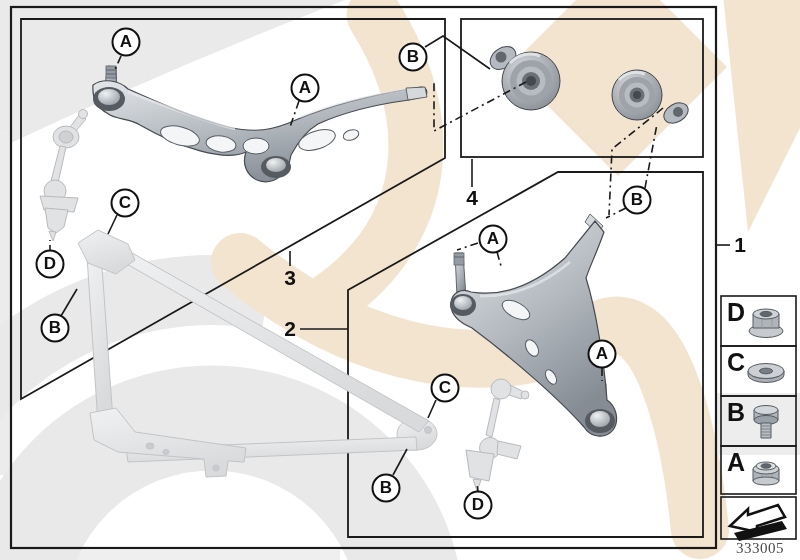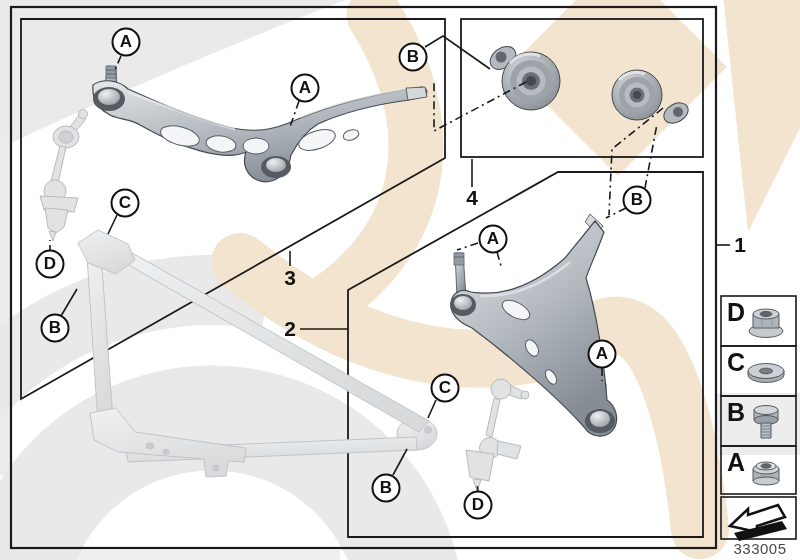--- a/index.html
+++ b/index.html
@@ -6,21 +6,21 @@
   .stage{position:relative;width:800px;height:560px;background:#ffffff;overflow:hidden;
          font-family:"Liberation Sans","DejaVu Sans",sans-serif;}
   .stage svg{position:absolute;left:0;top:0;}
   .co{position:absolute;width:29px;height:29px;box-sizing:border-box;border:2px solid #111;
       border-radius:50%;background:#fff;text-align:center;line-height:24px;
       font-size:17px;font-weight:bold;color:#111;transform:translate(-50%,-50%);z-index:5;}
   .num{position:absolute;font-size:21px;font-weight:bold;color:#111;
        transform:translate(-50%,-50%);z-index:5;}
   .lgl{position:absolute;font-size:25px;font-weight:bold;color:#111;z-index:5;line-height:1;}
   .pn{position:absolute;font-size:15px;color:#4a4a4a;transform:translate(-50%,-50%);
-      letter-spacing:0.5px;z-index:5;}
+      letter-spacing:0.5px;z-index:5;font-family:Liberation Serif, serif;}
 </style>
 </head>
 <body>
 
 <div class="stage">
 
 <svg width="800" height="560" viewBox="0 0 800 560">
   <defs>
     <linearGradient id="gMetal" x1="0" y1="0" x2="0.55" y2="1">
       <stop offset="0" stop-color="#e4e7ea"></stop>

